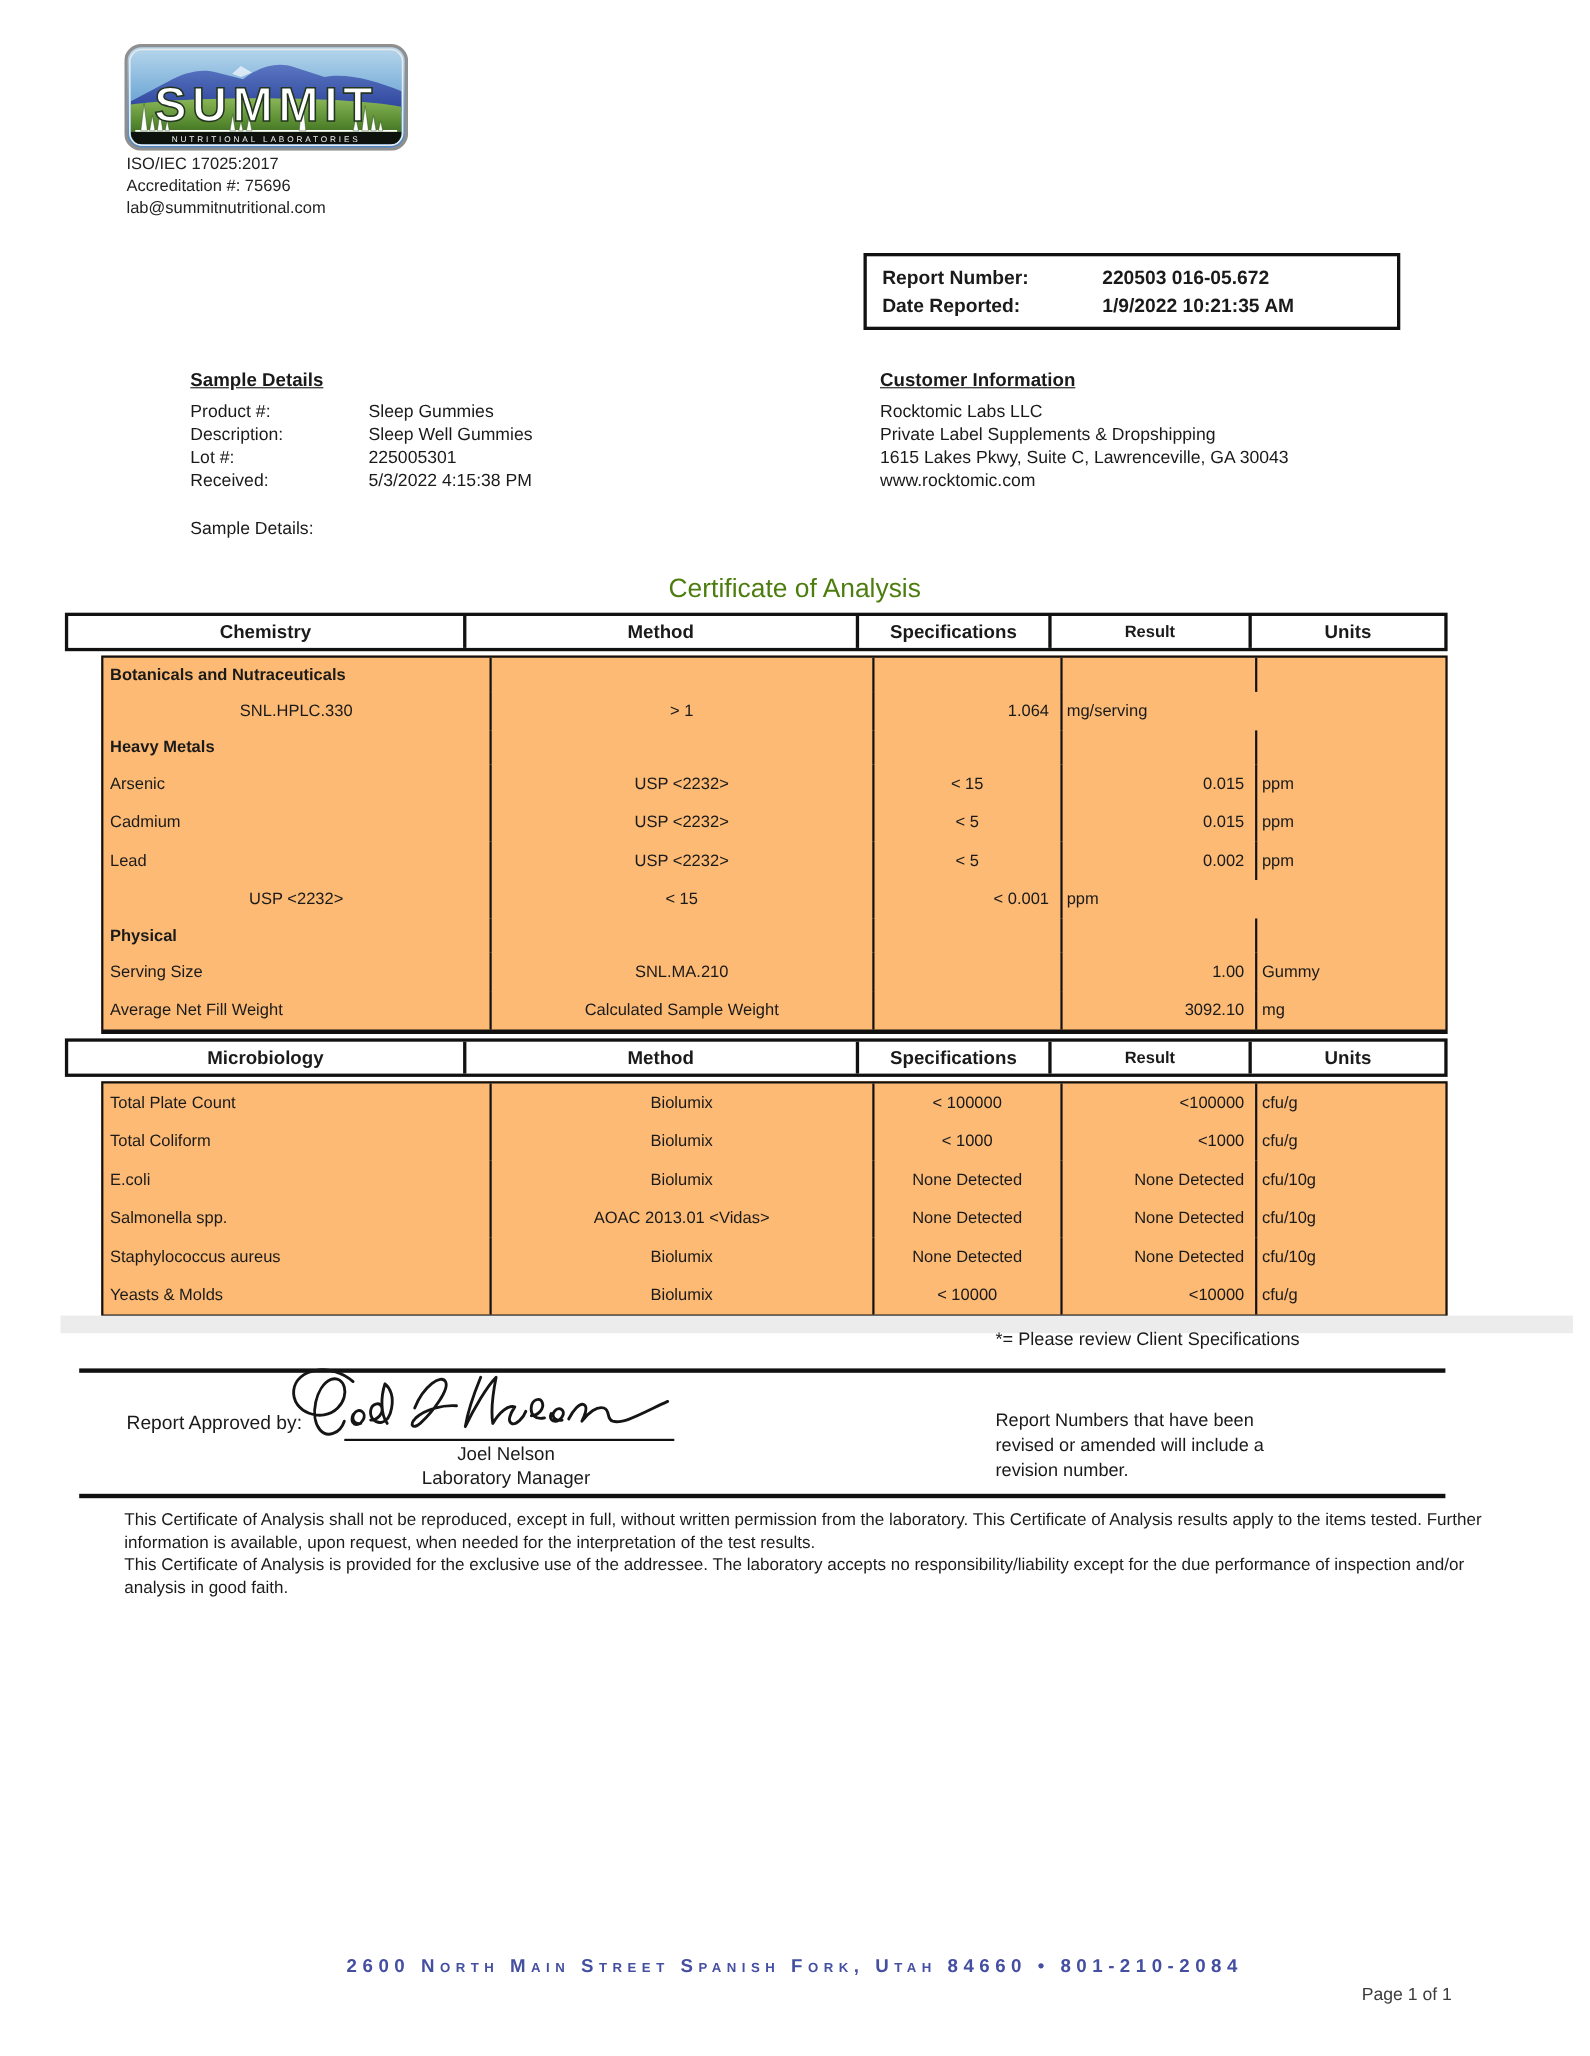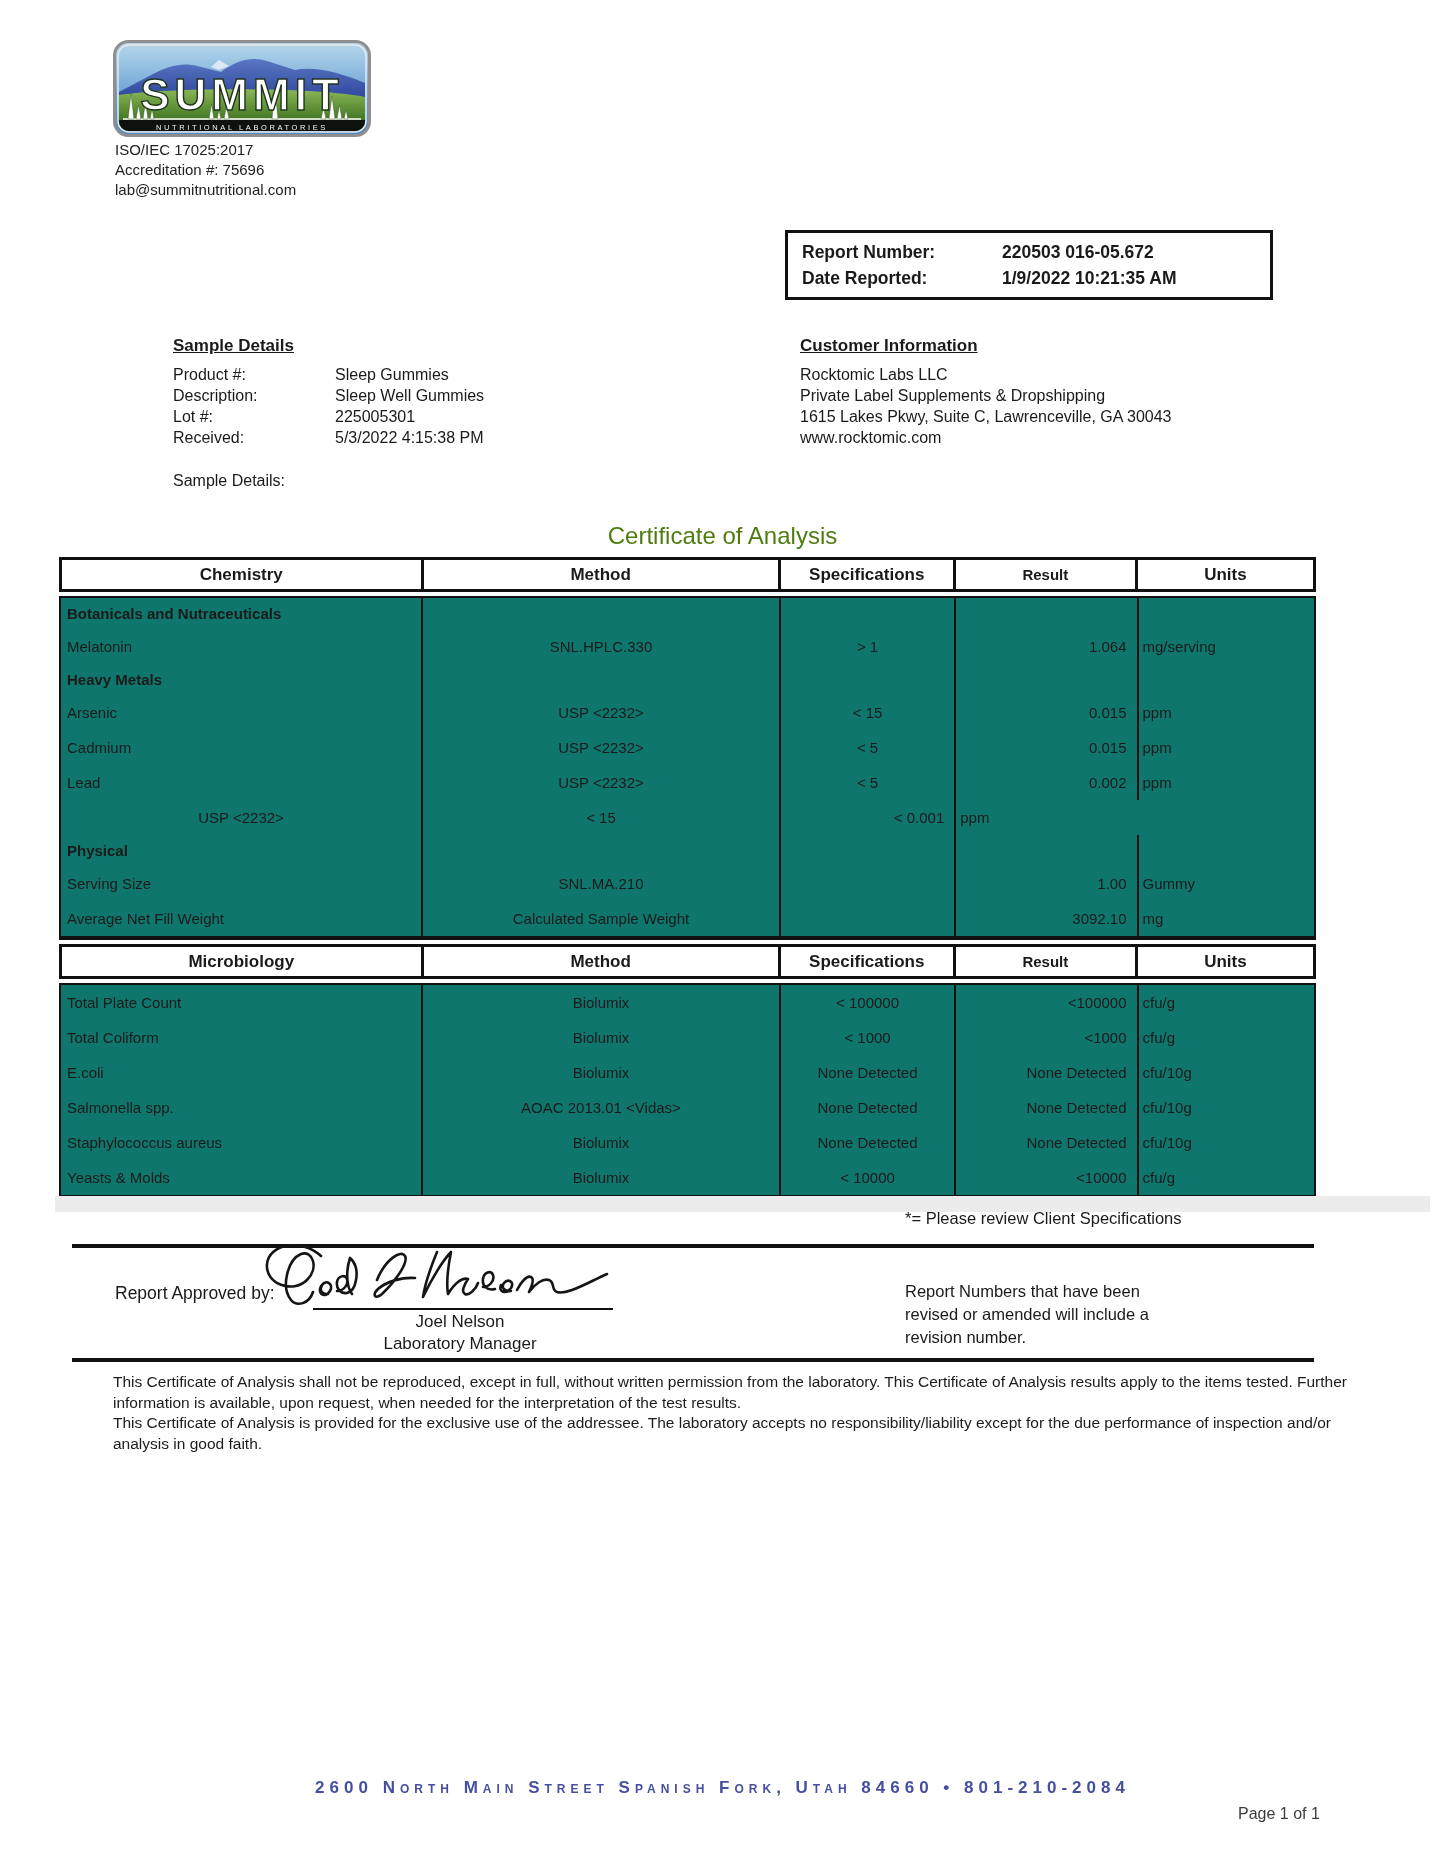--- a/index.html
+++ b/index.html
@@ -35,21 +35,21 @@
   .coa-title { position:absolute; left:0; right:0; top:522px; text-align:center; font-size:24px; font-weight:400; color:#4d7c0f; }
 
   
   .coa-table { position:absolute; left:59px; width:1257px; --cols:28.9% 28.55% 14% 14.55% 14%; }
   .table-chem { top:557px; }
   .table-micro { top:944px; }
   .thead { display:grid; grid-template-columns:var(--cols); border:3px solid #111; height:35px; background:#fff; }
   .th { display:flex; align-items:center; justify-content:center; font-weight:700; font-size:17px; border-right:3px solid #111; }
   .th:last-child { border-right:none; }
   .th.c3 { font-weight:600; font-size:15px; }
-  .tbody { border:2px solid #111; border-bottom-width:4px; margin-top:4px; background:#0f766e; }
+  .tbody { border:2px solid #111; border-bottom-width:4px; margin-top:4px; background:#fdba74;margin-left:33px; }
   .tr { display:grid; grid-template-columns:var(--cols); }
   .tr-data { height:35px; }
   .tr-section { height:31px; }
   .td { display:flex; align-items:center; font-size:15px; border-right:2.5px solid #111; overflow:hidden; }
   .td:last-child { border-right:none; }
   .td.c0 { justify-content:flex-start; padding-left:6px; }
   .td.c1, .td.c2 { justify-content:center; }
   .td.c3 { justify-content:flex-end; padding-right:10px; }
   .td.c4 { justify-content:flex-start; padding-left:4px; }
   .tr-section .td.c0 { font-weight:700; }
@@ -190,21 +190,20 @@
       </div>
     <div class="tbody">
         <div class="tr tr-section">
           <div class="td c0">Botanicals and Nutraceuticals</div>
           <div class="td c1"></div>
           <div class="td c2"></div>
           <div class="td c3"></div>
           <div class="td c4"></div>
         </div>
         <div class="tr tr-data">
-          <div class="td c0">Melatonin</div>
           <div class="td c1">SNL.HPLC.330</div>
           <div class="td c2">&gt; 1</div>
           <div class="td c3">1.064</div>
           <div class="td c4">mg/serving</div>
         </div>
         <div class="tr tr-section">
           <div class="td c0">Heavy Metals</div>
           <div class="td c1"></div>
           <div class="td c2"></div>
           <div class="td c3"></div>

